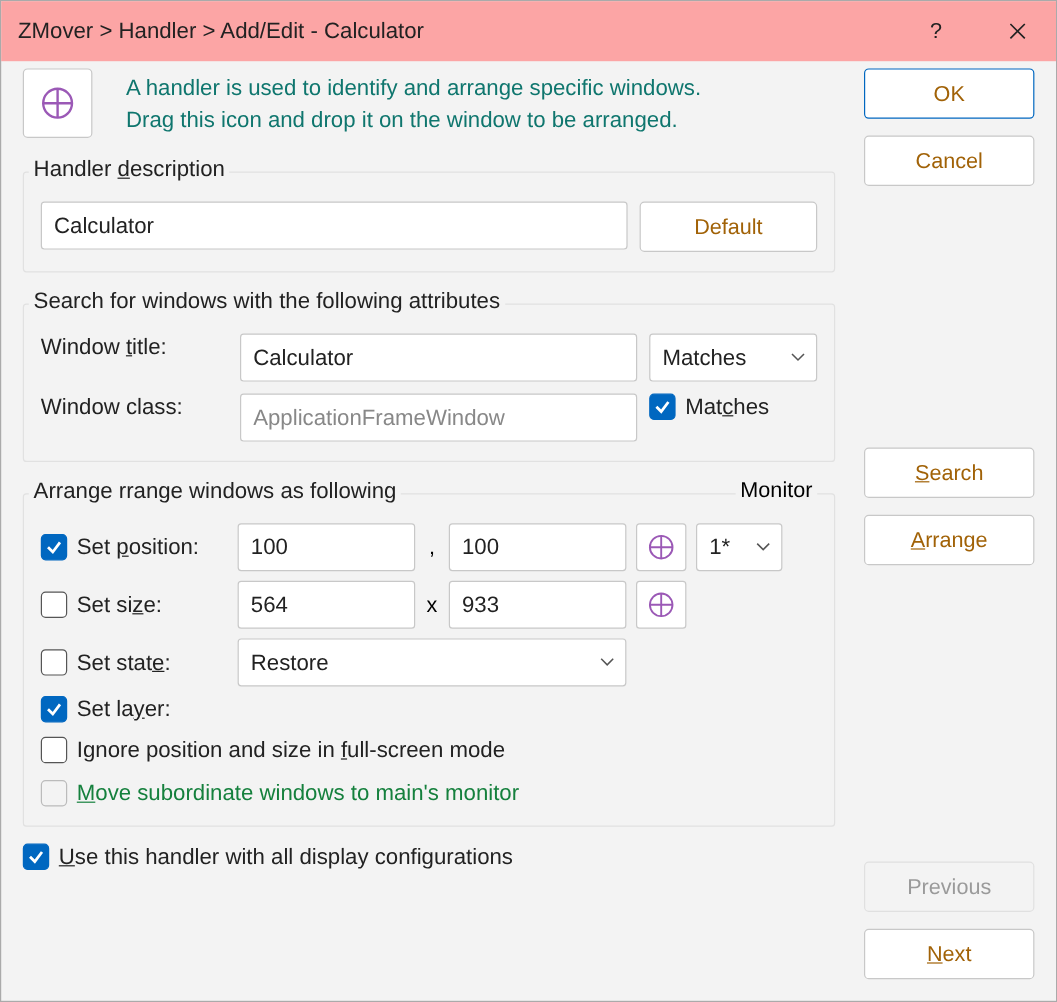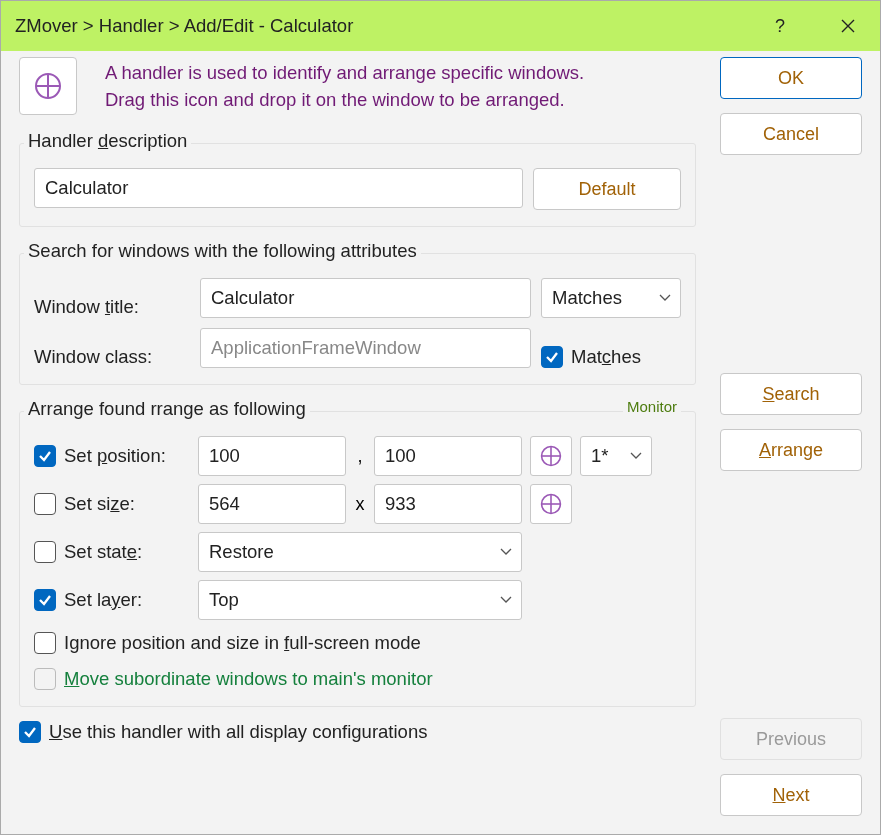--- a/index.html
+++ b/index.html
@@ -19,21 +19,21 @@
     background: #f3f3f3;
     border: 1px solid #aaa;
     display: flex;
     flex-direction: column;
   }
   .titlebar {
     display: flex;
     align-items: center;
     height: 50px;
     padding: 0 8px 0 14px;
-    background: #bef264;
+    background: #fca5a5;
   }
   .titlebar-text {
     flex: 1;
     font-size: 18.5px;
     color: #222;
   }
   .titlebar-btn {
     width: 48px;
     height: 40px;
     display: flex;
@@ -94,21 +94,21 @@
     border: 1px solid #c8c8c8;
     border-radius: 4px;
     display: flex;
     align-items: center;
     justify-content: center;
     cursor: grab;
   }
   .intro-text {
     font-size: 18.5px;
     line-height: 27px;
-    color: #701a75;
+    color: #0f766e;
   }
   .group {
     border: 1px solid #e1e1e1;
     border-radius: 3px;
     padding: 12px 14px 16px 14px;
     margin-bottom: 10px;
     position: relative;
   }
   .group-legend {
     font-size: 18.5px;
@@ -117,21 +117,21 @@
     top: -14px;
     left: 4px;
     background: #f3f3f3;
     padding: 0 4px;
   }
   .group-inner {
     margin-top: 12px;
   }
   .field-row {
     display: flex;
-    align-items: flex-end;
+    align-items: flex-start;
     gap: 10px;
     margin-bottom: 10px;
   }
   .field-row:last-child { margin-bottom: 0; }
   .label {
     font-size: 18.5px;
     color: #222;
   }
   input[type="text"].txt, .select {
     background: #fff;
@@ -206,22 +206,22 @@
     grid-template-columns: 160px 148px 20px 148px 50px 72px;
     align-items: center;
     gap: 4px;
     margin-bottom: 8px;
   }
   .arrange-row .label-cell {
     display: flex;
     align-items: center;
   }
   .monitor-label {
-    font-size: 15px;
-    color: #4d7c0f;
+    font-size: 18px;
+    color: #000000;
   }
   .small-target {
     width: 42px;
     height: 40px;
     background: #fff;
     border: 1px solid #c8c8c8;
     border-radius: 3px;
     display: flex;
     align-items: center;
     justify-content: center;
@@ -307,21 +307,21 @@
                     <path d="M2 7 L6 11 L12 3" fill="none" stroke="#fff" stroke-width="2.3"></path>
                   </svg>
               </span>
               <span class="label">Mat<span class="underline-char">c</span>hes</span>
             </div>
           </div>
         </div>
       </div>
 
       <div class="group" style="margin-top:16px">
-        <div class="group-legend">Arrange found rrange as following</div>
+        <div class="group-legend">Arrange rrange windows as following</div>
         <div style="position:absolute; top:-14px; right:14px; background:#f3f3f3; padding:0 4px;" class="monitor-label">Monitor</div>
         <div class="group-inner">
 
           <div class="arrange-row">
             <div class="label-cell">
               <span class="chk checked">
                 <svg width="14" height="14" viewBox="0 0 14 14">
                     <path d="M2 7 L6 11 L12 3" fill="none" stroke="#fff" stroke-width="2.3"></path>
                   </svg>
               </span>
@@ -386,26 +386,20 @@
 
           <div class="arrange-row" style="grid-template-columns:160px 324px">
             <div class="label-cell">
               <span class="chk checked">
                 <svg width="14" height="14" viewBox="0 0 14 14">
                     <path d="M2 7 L6 11 L12 3" fill="none" stroke="#fff" stroke-width="2.3"></path>
                   </svg>
               </span>
               <span class="chk-label">Set la<span class="underline-char">y</span>er:</span>
             </div>
-            <div class="select-wrap" style="width:324px">
-              <div class="select" style="width:324px">Top</div>
-              <svg class="caret" width="12" height="8" viewBox="0 0 12 8">
-                  <path d="M1 1 L6 6 L11 1" fill="none" stroke="#555" stroke-width="1.3"></path>
-                </svg>
-            </div>
           </div>
 
           <div class="chk-row" style="margin-top:12px">
             <span class="chk">
               
             </span>
             <span class="chk-label">Ignore position and size in <span class="underline-char">f</span>ull-screen mode</span>
           </div>
 
           <div class="chk-row">

